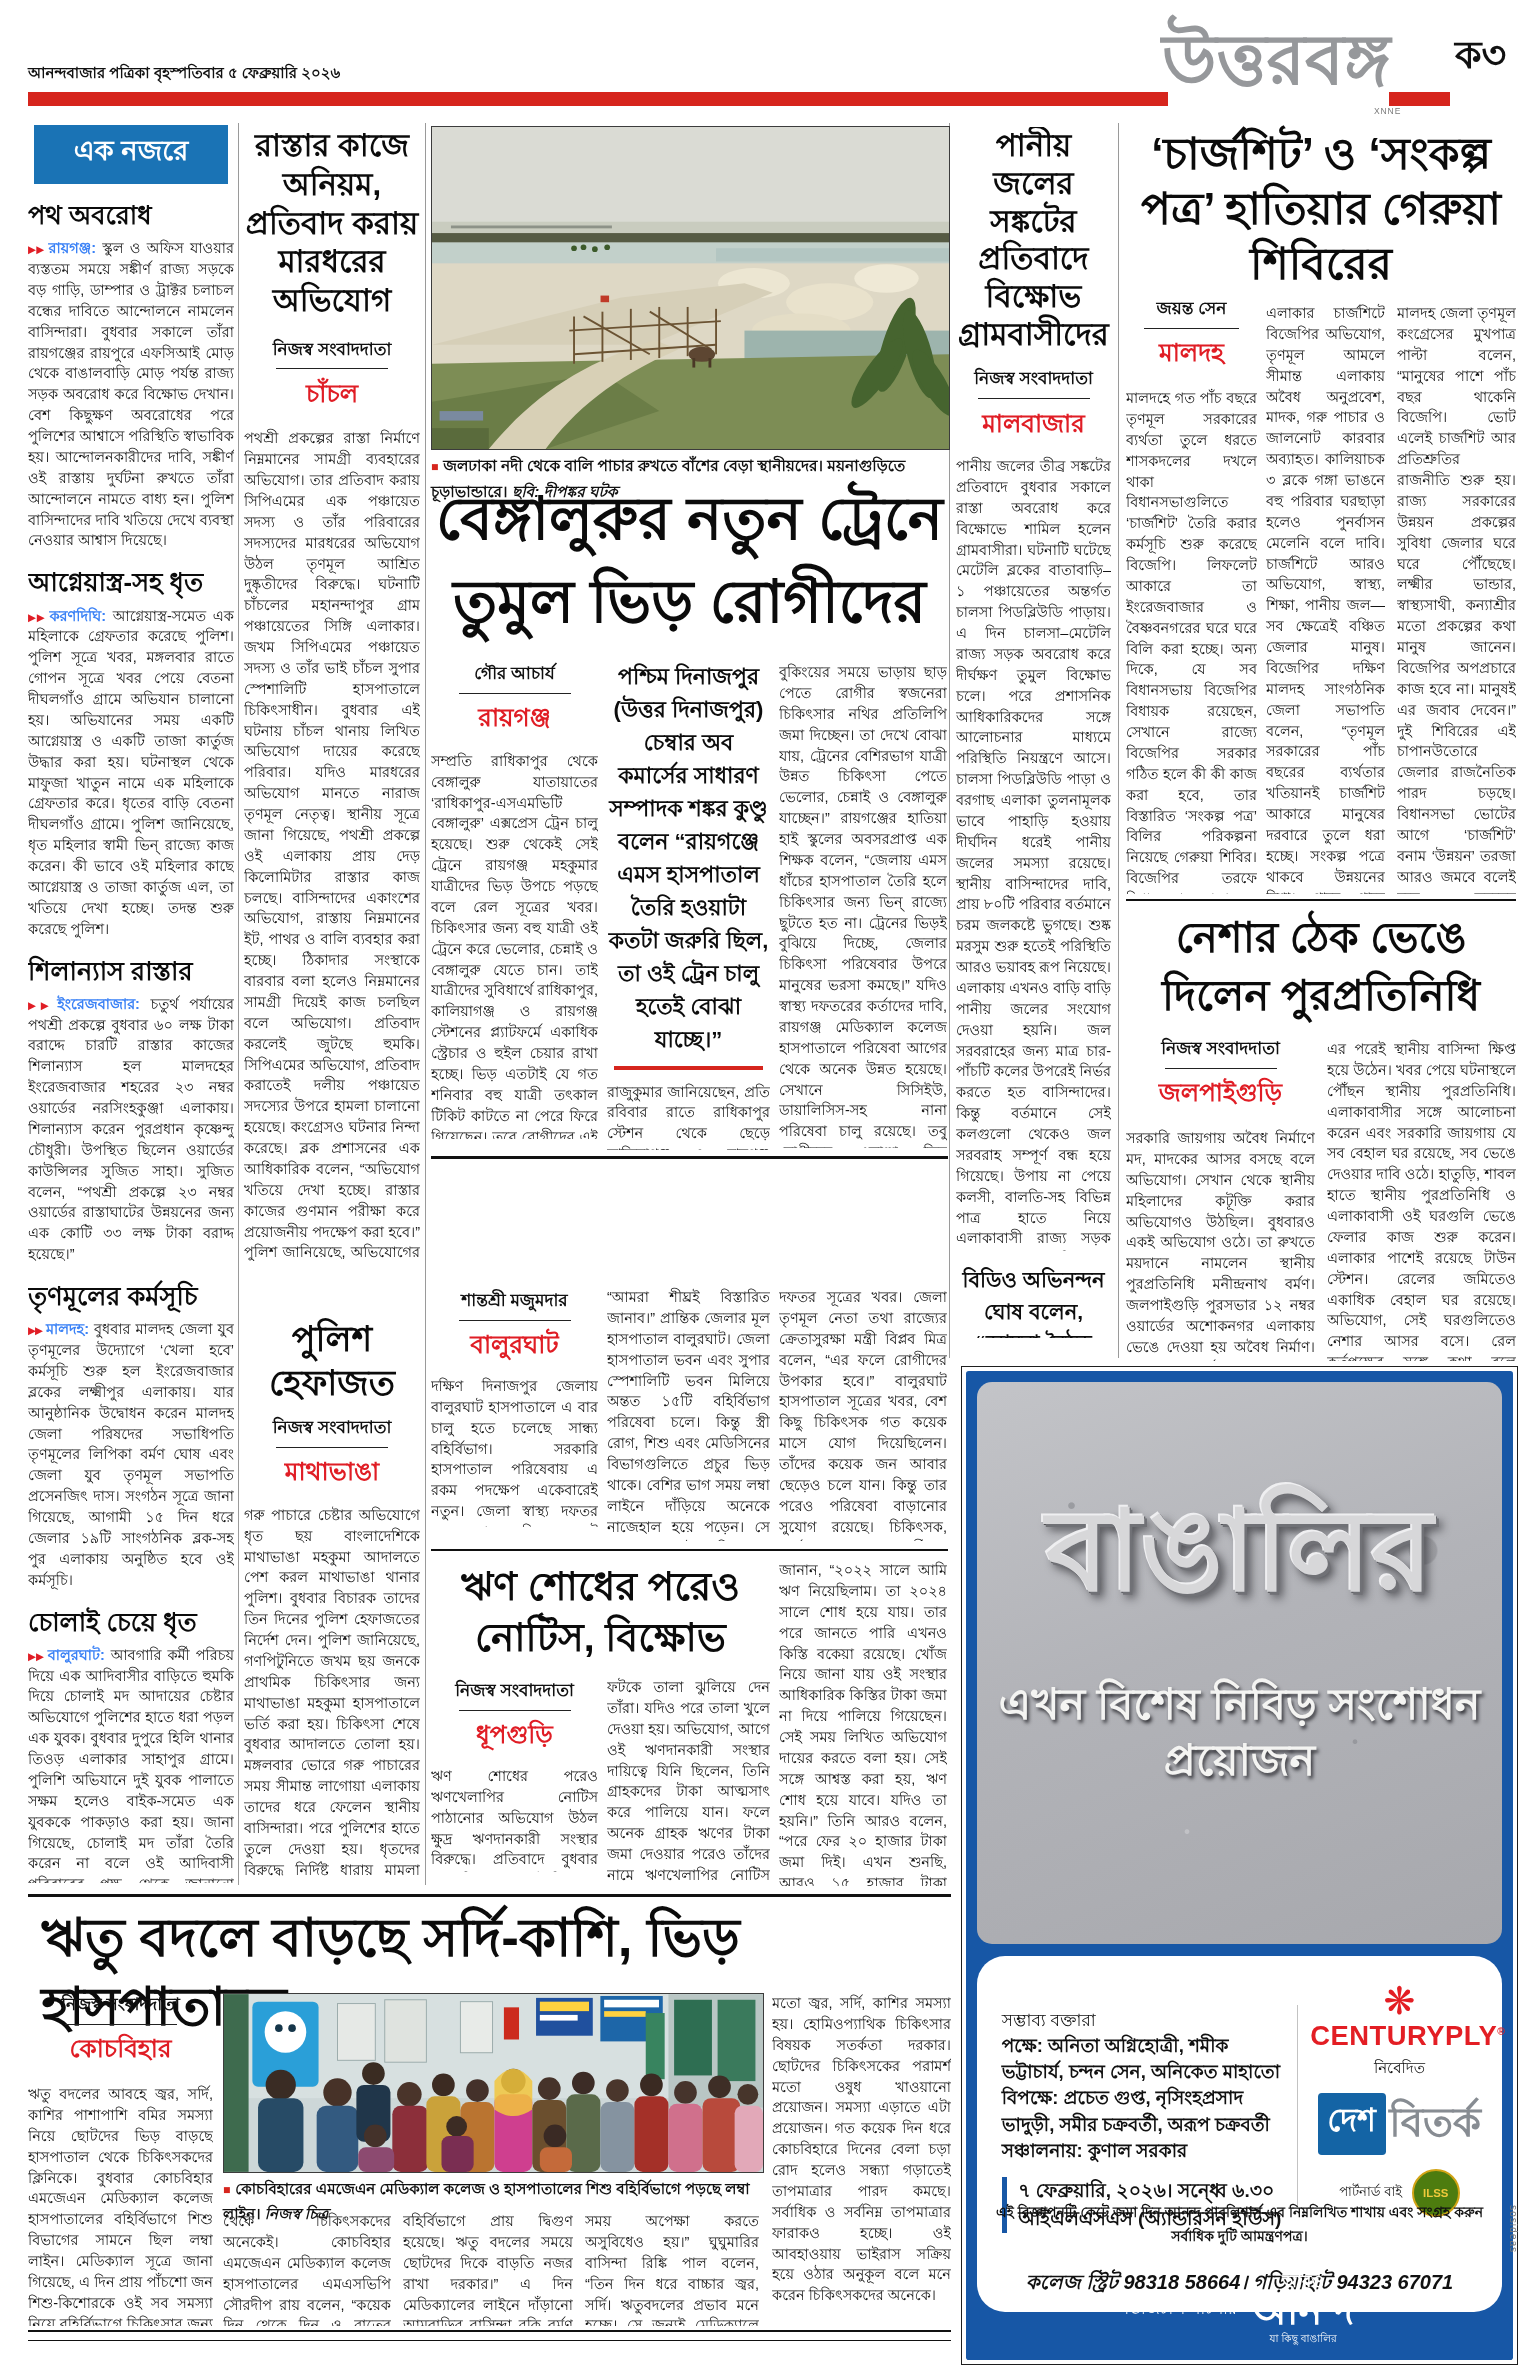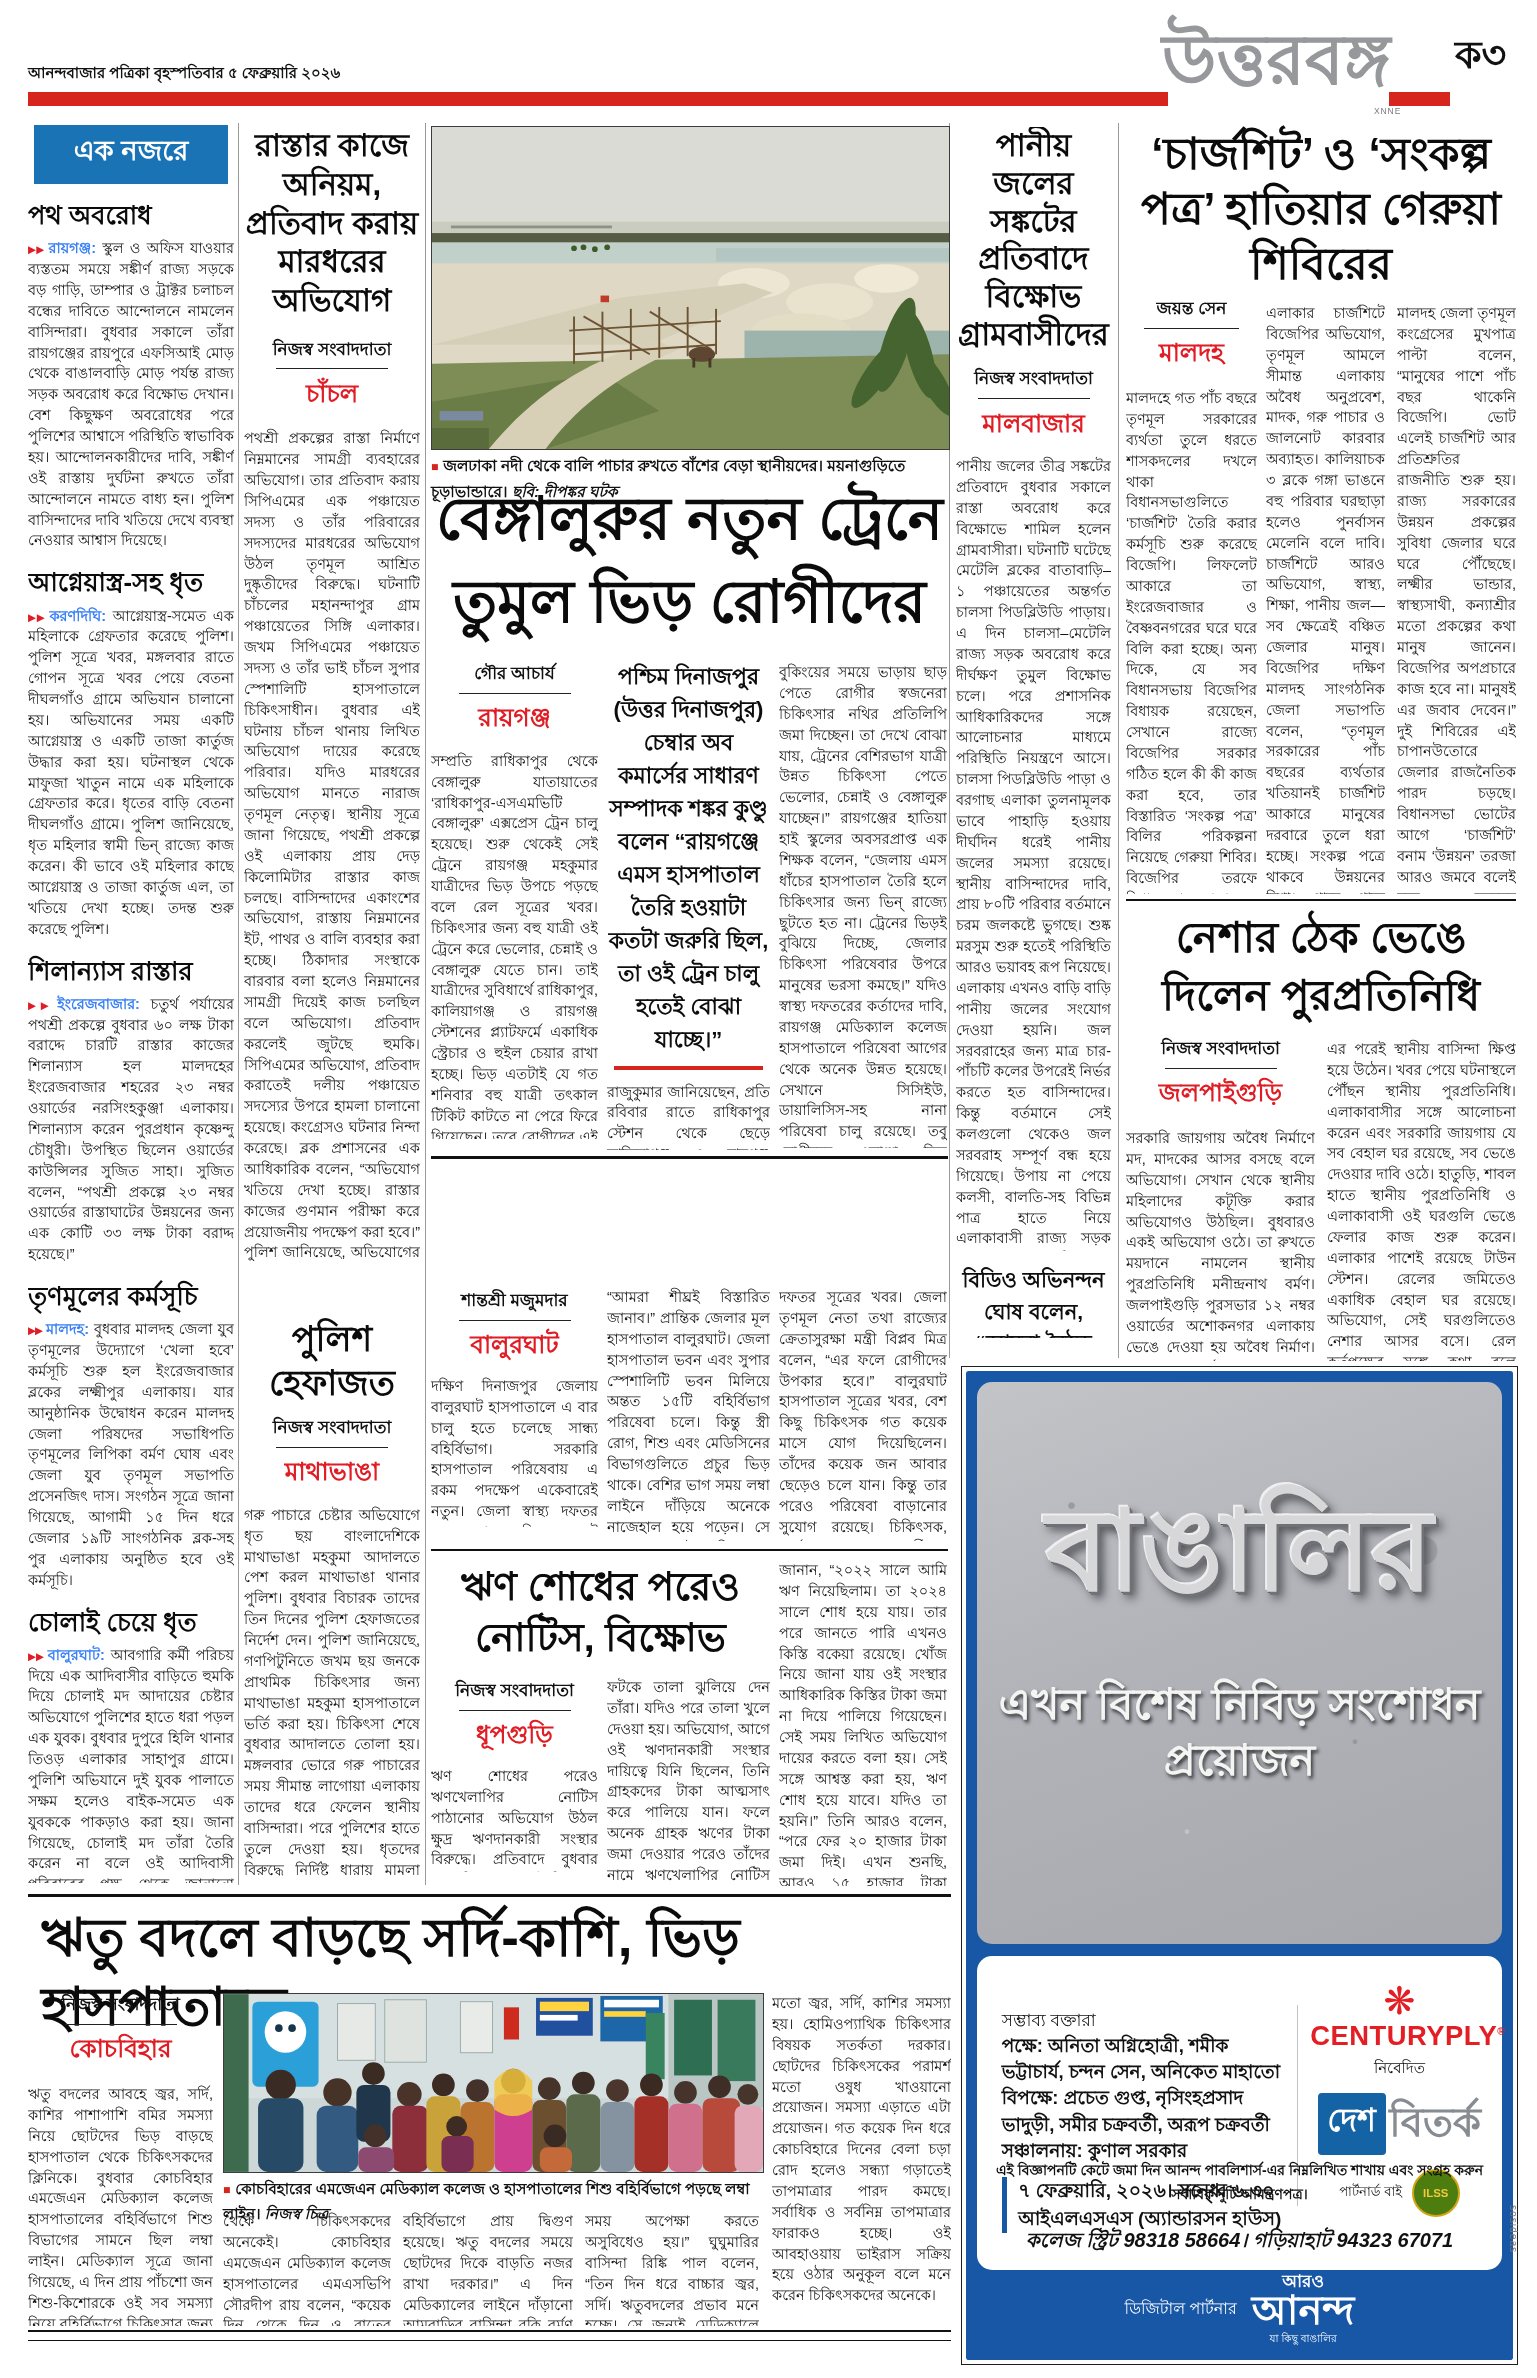--- a/index.html
+++ b/index.html
@@ -32,21 +32,21 @@
        radial-gradient(circle at 18% 22%, rgba(70,72,78,.28) 0 2.8px, transparent 3.8px),
        radial-gradient(circle at 72% 64%, rgba(70,72,78,.22) 0 1.9px, transparent 2.8px),
        radial-gradient(circle at 40% 80%, rgba(255,255,255,.25) 0 1.9px, transparent 2.8px),
        radial-gradient(circle at 85% 30%, rgba(60,60,66,.18) 0 13.2px, transparent 15px),
        linear-gradient(160deg,#c3c4c8 0%,#b2b3b8 45%,#a7a8ad 100%);
      text-align:center;}
   .stone-word{margin-top:114px;font-size:112px;font-weight:800;line-height:1;color:#d7d7d9;
      text-shadow:-1.9px -1.9px 0 #efeff1, 2.8px 2.8px 0 #707176, 5.7px 5.7px 9.5px rgba(20,20,25,.65), 0.9px 0.9px 0 #55565b;}
   .stone-lines{margin-top:69px;font-size:43px;font-weight:800;line-height:1.3;color:#f4f4f2;
      text-shadow:1.9px 2.8px 3.8px rgba(15,15,20,.75);}
-  .ad-white{position:absolute;left:11.4px;right:11.4px;top:585px;height:314px;background:#fff;border-radius:15px;}
+  .ad-white{position:absolute;left:11.4px;right:11.4px;top:585px;height:356px;background:#fff;border-radius:28px;}
   .ad-speakers{position:absolute;left:24.6px;top:53px;width:284px;font-size:18.5px;line-height:1.42;color:#111;}
   .ad-speakers .lbl{font-weight:400;font-size:17px;}
   .ad-speakers .ln{font-weight:700;}
   .ad-event{margin-top:13.2px;border-left:5.7px solid #1757a6;padding-left:11.4px;font-weight:700;font-size:19px;line-height:1.45;}
   .ad-div{position:absolute;left:320px;top:49px;width:0.9px;height:201px;background:#c3c3c3;}
   .ad-logos{position:absolute;left:333px;right:13.2px;top:26.5px;text-align:center;}
   .cp-flower{color:#e31e24;font-size:38px;line-height:1;}
   .cp-word{color:#e31e24;font-weight:800;font-size:27.4px;letter-spacing:0.5px;font-family:"Liberation Sans","DejaVu Sans",sans-serif;}
   .cp-reg{font-size:10.4px;vertical-align:super;}
   .ad-nibedito{font-size:15px;margin:3.8px 0 9.5px;}

